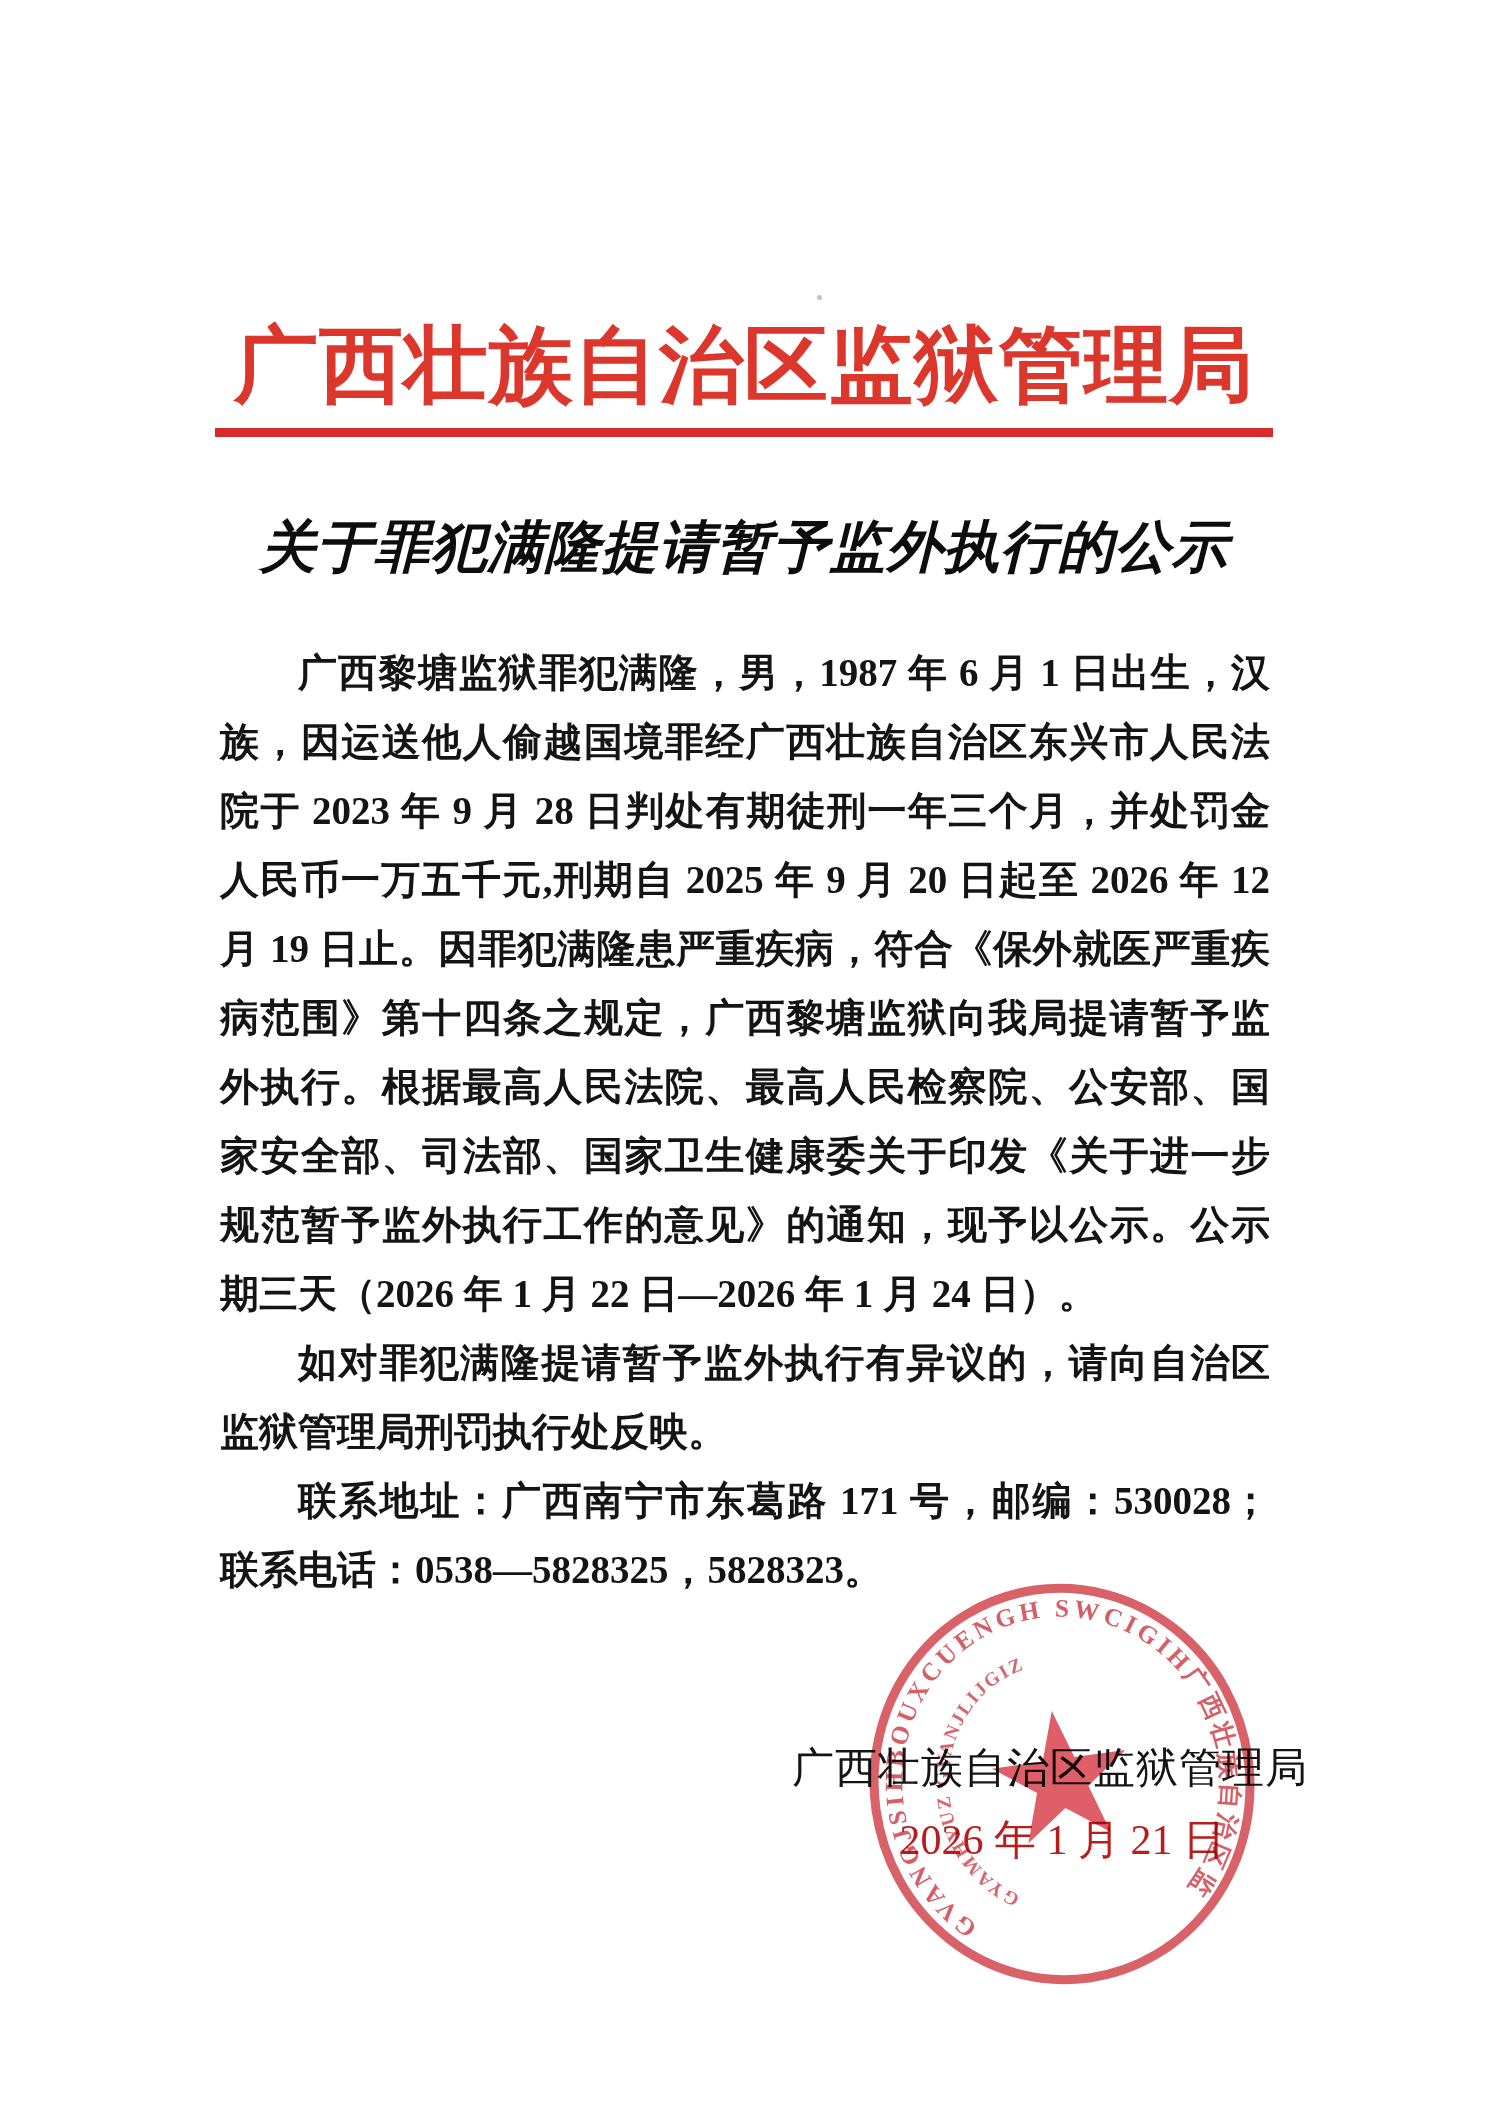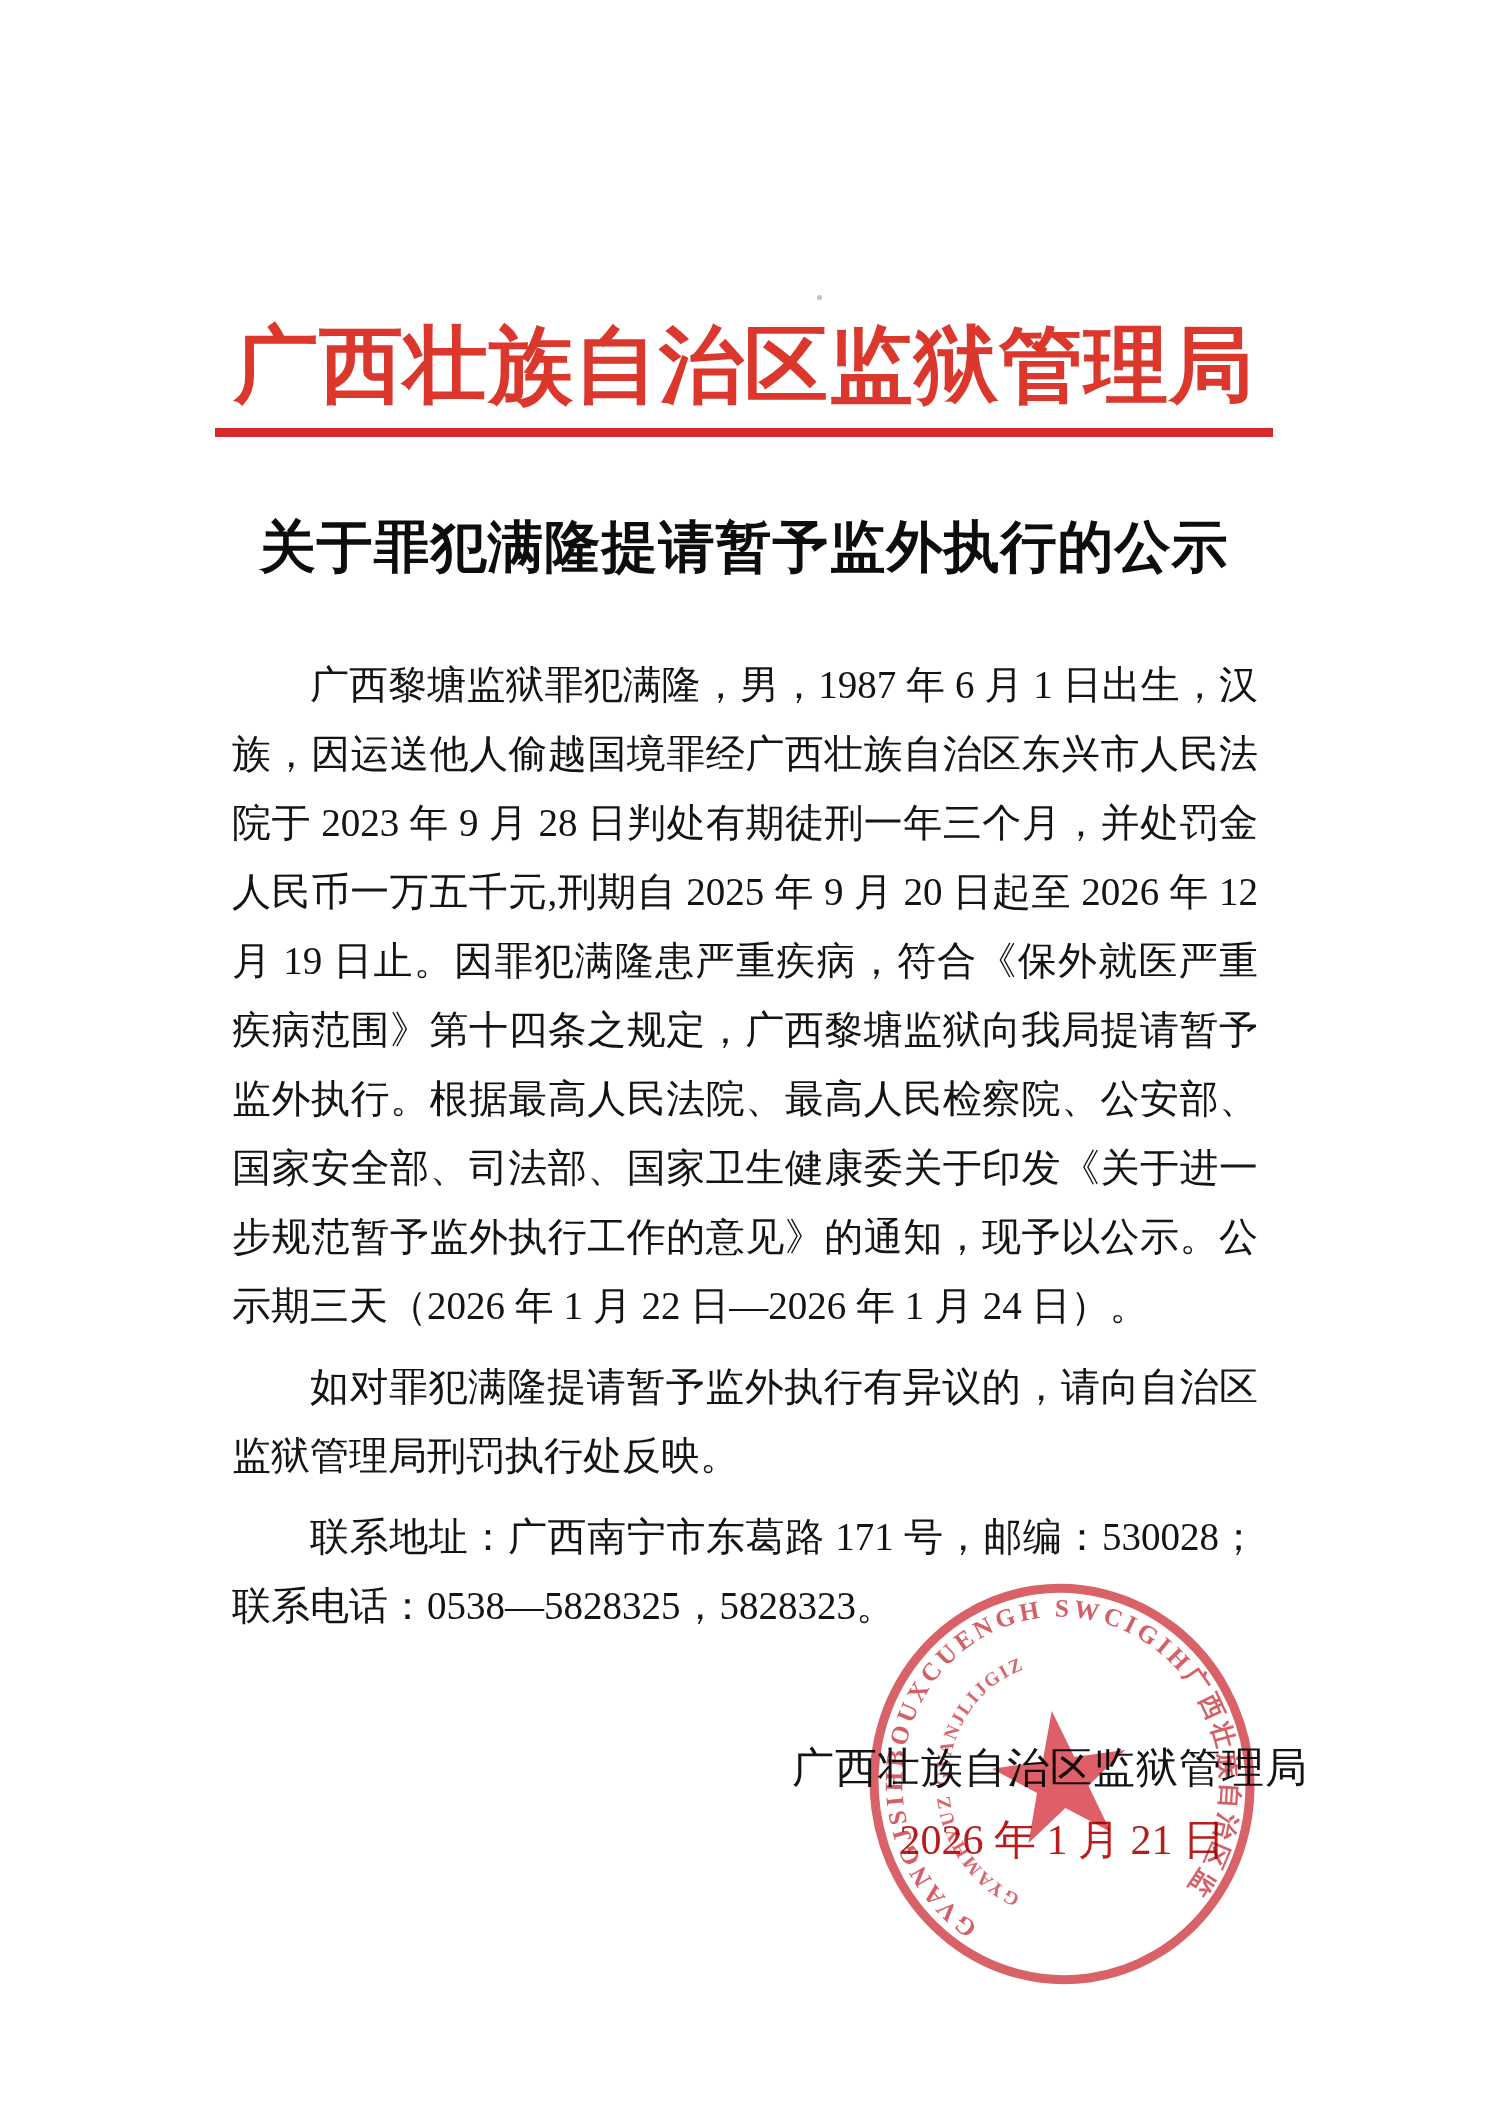--- a/index.html
+++ b/index.html
@@ -32,33 +32,35 @@
   }
   .doc-title{
     position:absolute;
     top:510px;left:0;width:100%;
     text-align:center;
     font-size:56px;
     font-weight:bold;
     color:#0d0d0d;
     letter-spacing:1px;
     white-space:nowrap;
+    font-style:italic;
   }
   .body-text{
     position:absolute;
     top:638px;left:220px;
     width:1050px;
     font-size:39px;
     line-height:69px;
     text-align:justify;
     color:#141414;
   }
   .body-text p{
-    margin:12px;
+    margin:0;
     text-indent:2em;
+    font-weight:bold;
   }
   .signature-org{
     position:absolute;
     top:1740px;right:180px;
     font-size:42px;
     color:#141414;
     white-space:nowrap;
     letter-spacing:1px;
   }
   .signature-date{

